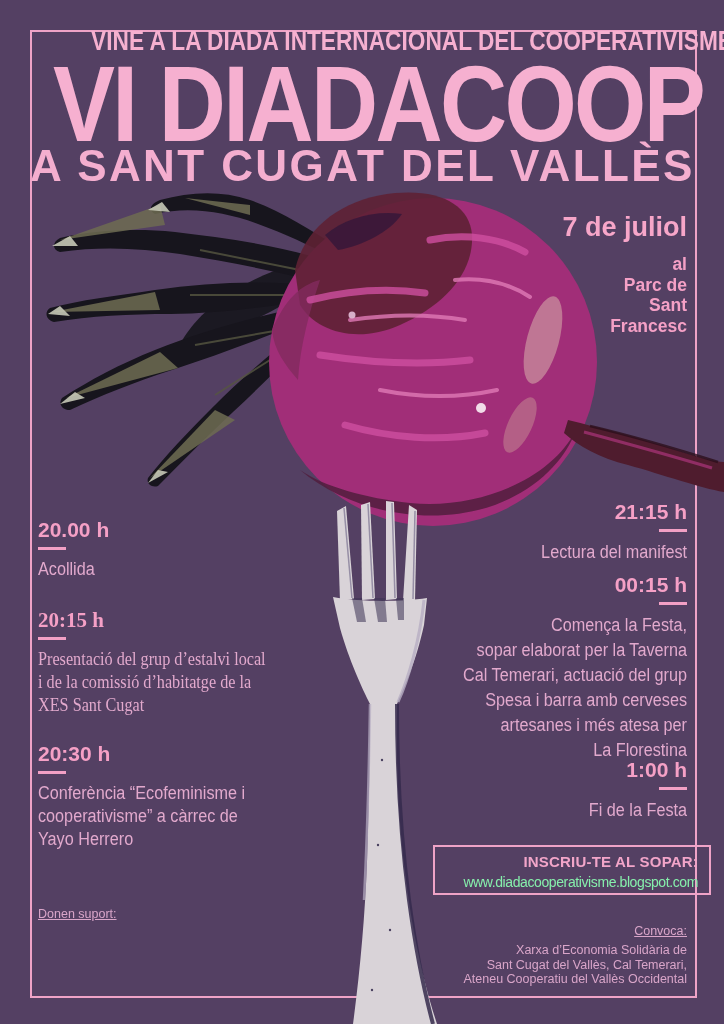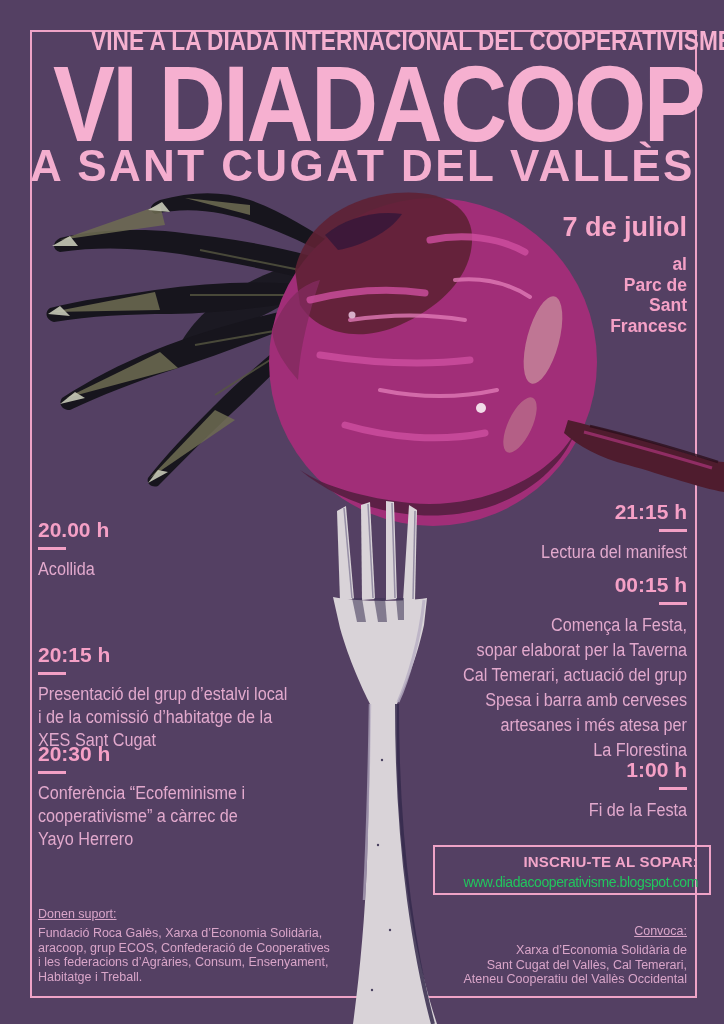--- a/index.html
+++ b/index.html
@@ -33,21 +33,21 @@
   .sched.left{left:38px; text-align:left;}
   .sched.left .desc{line-height:23px; transform:scaleX(.9); transform-origin:left top;}
   .sched.right{right:37px; text-align:right;}
   .sched.right .dash{margin-left:auto;}
   .sched.right .desc{line-height:25px; transform:scaleX(.9); transform-origin:right top;}
   .signup{
     left:433px; top:845px; width:278px; height:50px; box-sizing:border-box;
     border:2px solid #efa3c7; padding:5px 11px; text-align:right;
   }
   .signup .label{color:#f2a5c9; font-weight:bold; font-size:15px; line-height:20px; letter-spacing:.2px;}
-  .signup .url{color:#22c55e; font-size:14px; line-height:20px; letter-spacing:-0.4px;}
+  .signup .url{color:#86efac; font-size:14px; line-height:20px; letter-spacing:-0.4px;}
   .credits{font-size:12.5px; color:#d9a5c9;}
   .credits .heading{text-decoration:underline; line-height:15px; margin-bottom:4px;}
   .credits .body{line-height:14.5px; white-space:pre-line;}
   .credits.support{left:38px; top:907px; width:320px; text-align:left;}
   .credits.convener{right:37px; top:924px; width:330px; text-align:right;}
   .art{position:absolute; left:0; top:0; z-index:2; pointer-events:none;}
 </style>
 </head>
 <body>
 
@@ -67,21 +67,21 @@
   <div class="txt location" style="white-space:pre-line;">al
 Parc de
 Sant
 Francesc</div>
 
   <div class="txt sched left" style="top:519px;">
     <div class="time">20.00 h</div>
     <div class="dash"></div>
     <div class="desc">Acollida</div>
   </div>
-  <div class="txt sched left" style="top:644px;">
+  <div class="txt sched left" style="top:609px;font-family:Liberation Serif, serif;">
     <div class="time">20:15 h</div>
     <div class="dash"></div>
     <div class="desc">Presentació del grup d’estalvi local
 i de la comissió d’habitatge de la
 XES Sant Cugat</div>
   </div>
   <div class="txt sched left" style="top:743px;">
     <div class="time">20:30 h</div>
     <div class="dash"></div>
     <div class="desc">Conferència “Ecofeminisme i
@@ -110,24 +110,20 @@
     <div class="desc">Fi de la Festa</div>
   </div>
 
   <div class="txt signup">
     <div class="label">INSCRIU-TE AL SOPAR:</div>
     <div class="url">www.diadacooperativisme.blogspot.com</div>
   </div>
 
   <div class="txt credits support">
     <div class="heading">Donen suport:</div>
-    <div class="body">Fundació Roca Galès, Xarxa d’Economia Solidària,
-aracoop, grup ECOS, Confederació de Cooperatives
-i les federacions d’Agràries, Consum, Ensenyament,
-Habitatge i Treball.</div>
   </div>
   <div class="txt credits convener">
     <div class="heading">Convoca:</div>
     <div class="body">Xarxa d’Economia Solidària de
 Sant Cugat del Vallès, Cal Temerari,
 Ateneu Cooperatiu del Vallès Occidental</div>
   </div>
 
   <svg class="art" width="724" height="1024" viewBox="0 0 724 1024" role="img">
 

